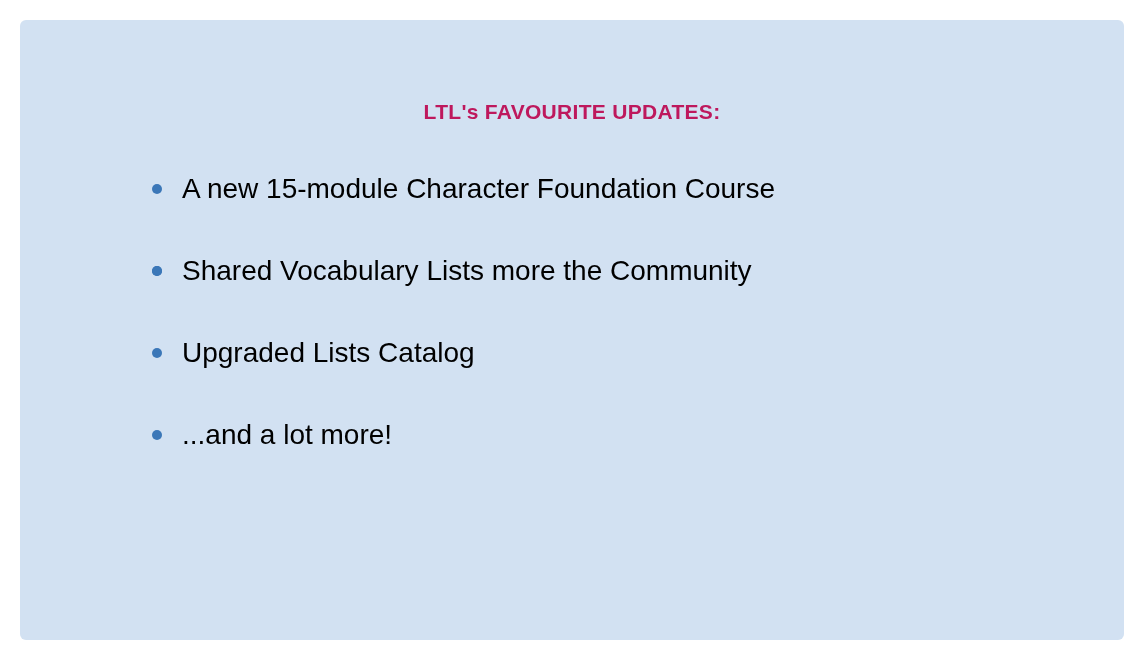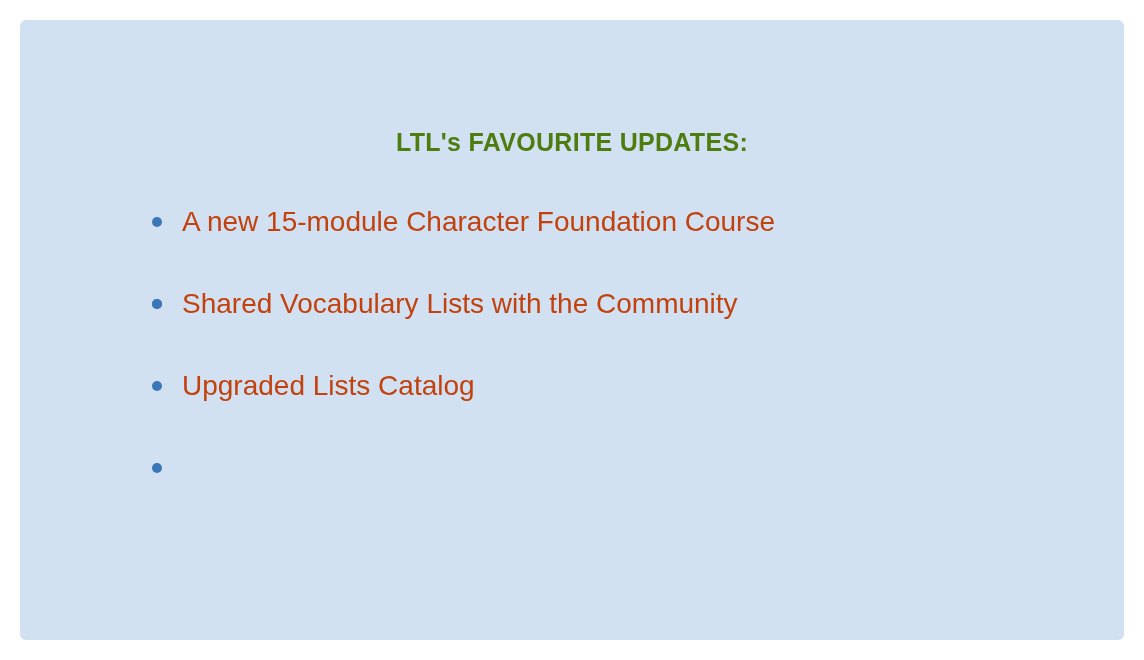--- a/index.html
+++ b/index.html
@@ -18,36 +18,36 @@
     left: 20px;
     top: 20px;
     width: 1104px;
     height: 620px;
     background: #d2e1f2;
     border-radius: 6px;
     box-sizing: border-box;
   }
   .callout-title {
     text-align: center;
-    color: #4d7c0f;
-    font-size: 25px;
+    color: #be185d;
+    font-size: 21px;
     font-weight: bold;
     letter-spacing: 0.3px;
-    margin-top: 108px;
+    margin-top: 80px;
   }
   .updates-list {
     list-style: none;
     margin: 0;
     padding: 0;
     margin-top: 48px;
     padding-left: 120px;
   }
   .updates-list li {
     position: relative;
-    color: #c2410c;
+    color: #000000;
     font-size: 28px;
     line-height: 34px;
     padding-left: 42px;
     margin-bottom: 48px;
   }
   .updates-list li .bullet {
     position: absolute;
     left: 12px;
     top: 12px;
     width: 10px;
@@ -65,23 +65,24 @@
   <ul class="updates-list">
     <li>
       <span class="bullet"></span>
       <span>A new 15-module Character Foundation Course</span>
     </li>
     <li>
       <span class="bullet"></span>
     </li>
     <li>
       <span class="bullet"></span>
-      <span>Shared Vocabulary Lists with the Community</span>
+      <span>Shared Vocabulary Lists more the Community</span>
     </li>
     <li>
       <span class="bullet"></span>
       <span>Upgraded Lists Catalog</span>
     </li>
     <li>
       <span class="bullet"></span>
+      <span>...and a lot more!</span>
     </li>
   </ul>
 </div>
 
 </body></html>

